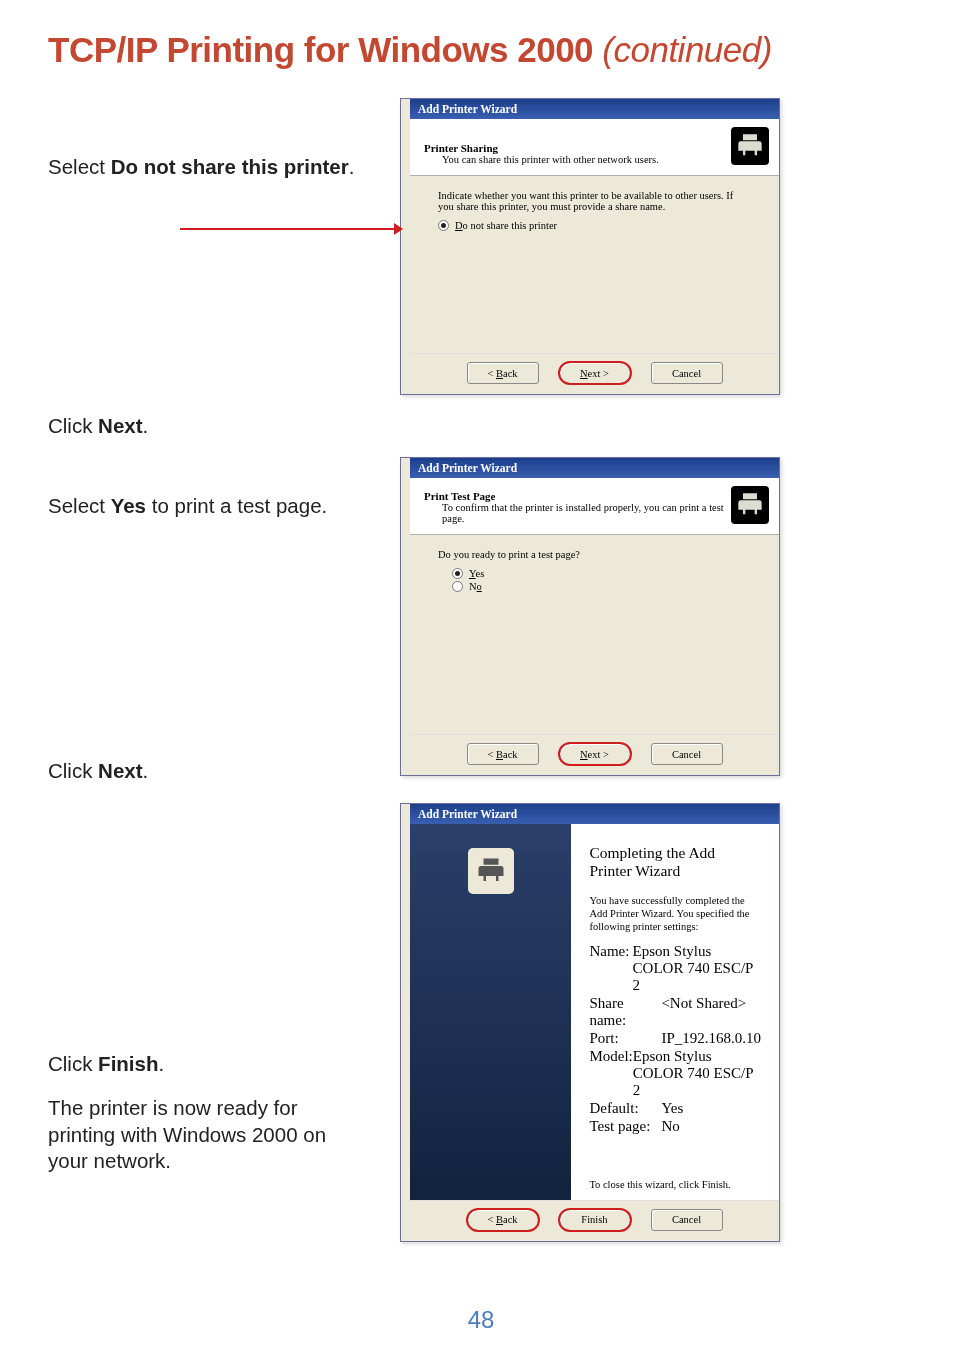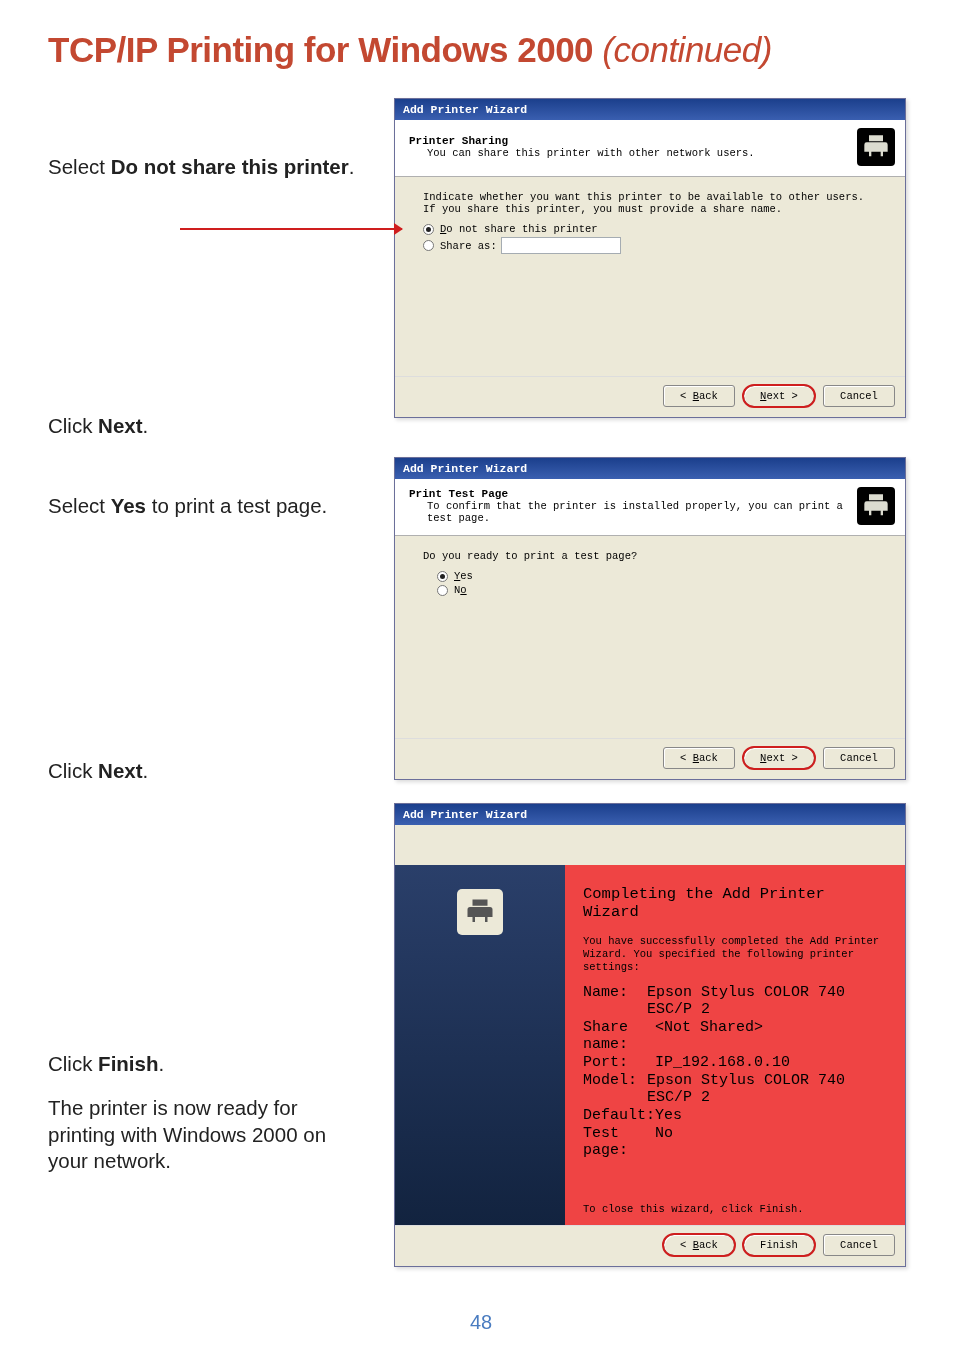--- a/index.html
+++ b/index.html
@@ -29,41 +29,42 @@
   }
   .instr b { font-weight: bold; }
   .topgap1 { margin-top: 56px; }
   .gap-next1 { margin-top: 232px; }
   .gap-next2 { margin-top: 238px; }
   .gap-fin { margin-top: 248px; }
   .gap-ready { margin-top: 18px; }
 
   
   .dlg {
-    width: 512px;
+    width: 380px;
     border: 1px solid #6b6f9a;
     background: #ece9d8;
-    font-family: Liberation Mono, monospace;
+    font-family: Liberation Serif, serif;
     font-size: 11px;
     color: #000;
     box-shadow: 2px 2px 4px rgba(0,0,0,.15);
+    padding-left: 9px;
   }
   .dlg-title {
     background: linear-gradient(#1b3f8c,#3a5fb0);
     color:#fff;
     font-weight:bold;
     padding:4px 8px;
     font-size:11.5px;
   }
   .dlg-head {
     background:#fff;
     padding:8px 10px 10px 14px;
     border-bottom:1px solid #b0b0b0;
     display:flex;
-    align-items:center;
+    align-items:flex-end;
     justify-content:space-between;
   }
   .dlg-head .htxt { flex:1; }
   .dlg-head .htxt .hmain { font-weight:bold; font-size:11px; }
   .dlg-head .htxt .hsub { font-size:10.5px; padding-left:18px; }
   .printer-ico {
     width:38px; height:38px;
     background:#000; border-radius:4px;
     display:flex; align-items:center; justify-content:center;
     margin-left:6px;
@@ -79,42 +80,41 @@
   .radio-row .rb.sel::after { content:""; width:5px; height:5px; background:#222; border-radius:50%; }
   .radio-row .lbl { }
   .radio-row .lbl .ul { text-decoration: underline; }
   .share-input {
     display:inline-block; width:120px; height:17px;
     border:1px solid #a5acb2; background:#fff; margin-left:4px; vertical-align:middle;
   }
   .dlg-btns {
     padding:8px 10px 10px 10px;
     display:flex;
-    justify-content:flex-end;
-    gap:8px;
+    justify-content:center;
+    gap:20px;
     border-top:1px solid #ddd;
   }
   .wbtn {
     min-width:72px; height:22px;
     background:#ece9d8;
     border:1px solid #888;
     border-radius:3px;
     font-size:10.5px;
     display:inline-flex; align-items:center; justify-content:center;
     box-shadow: inset 1px 1px 0 #fff;
   }
   .wbtn .ul { text-decoration: underline; }
   .hl-red { outline:2px solid #cf1e1e; outline-offset:-1px; border-radius:11px; }
 
   
   .final-body {
     display:flex;
     min-height:290px;
-    background:#ef4444;
-    margin-top:40px;
+    background:#ffffff;
   }
   .final-side {
     width:170px;
     background:linear-gradient(#2a3f6a,#12233f);
     display:flex; align-items:flex-start; justify-content:center;
     padding-top:24px;
   }
   .final-side .pico {
     width:46px; height:46px; background:#ece9d8; border-radius:5px;
     display:flex; align-items:center; justify-content:center;
@@ -142,21 +142,21 @@
     border-top:6px solid transparent;
     border-bottom:6px solid transparent;
     border-left:9px solid #cf1e1e;
   }
 
   .pagenum {
     position:absolute;
     bottom:18px;
     left:8px; right:0;
     text-align:center;
-    font-size:20px;
+    font-size:24px;
     color:#4a7cc0;
   }
 </style>
 </head>
 <body>
 
 <h1 class="page-title">
   <span>TCP/IP Printing for Windows 2000 </span><span class="cont">(continued)</span>
 </h1>
 
@@ -183,25 +183,20 @@
           <svg viewBox="0 0 24 24">
               <path fill="#dcdcd0" d="M6 2h12v5H6zM4 8h16a2 2 0 0 1 2 2v6h-4v4H6v-4H2v-6a2 2 0 0 1 2-2zm4 8v4h8v-4z"></path>
             </svg>
         </div>
       </div>
       <div class="dlg-body">
         <p>Indicate whether you want this printer to be available to other users. If you share this printer, you must provide a share name.</p>
         <div class="radio-row">
           <span class="rb sel"></span>
           <span class="lbl"><span class="ul">D</span><span>o not share this printer</span></span>
-        </div>
-        <div class="radio-row">
-          <span class="rb"></span>
-          <span class="lbl">Share as:</span>
-          <span class="share-input"></span>
         </div>
         <div style="height:110px"></div>
       </div>
       <div class="dlg-btns">
         <span class="wbtn">
             <span>&lt; <span class="ul">B</span>ack</span>
           </span>
         <span class="wbtn hl-red">
             <span><span class="ul">N</span>ext &gt;</span>
           </span>

